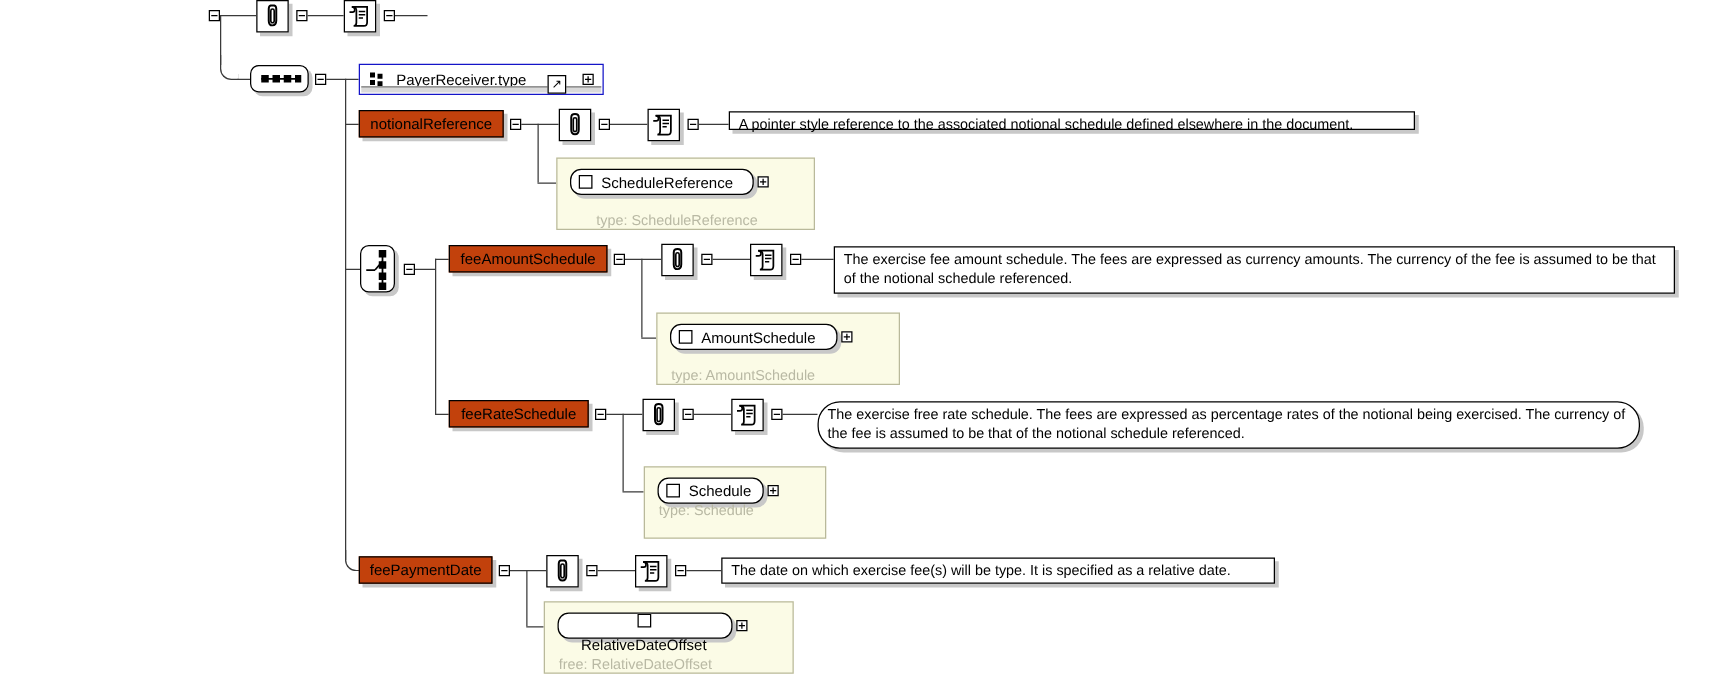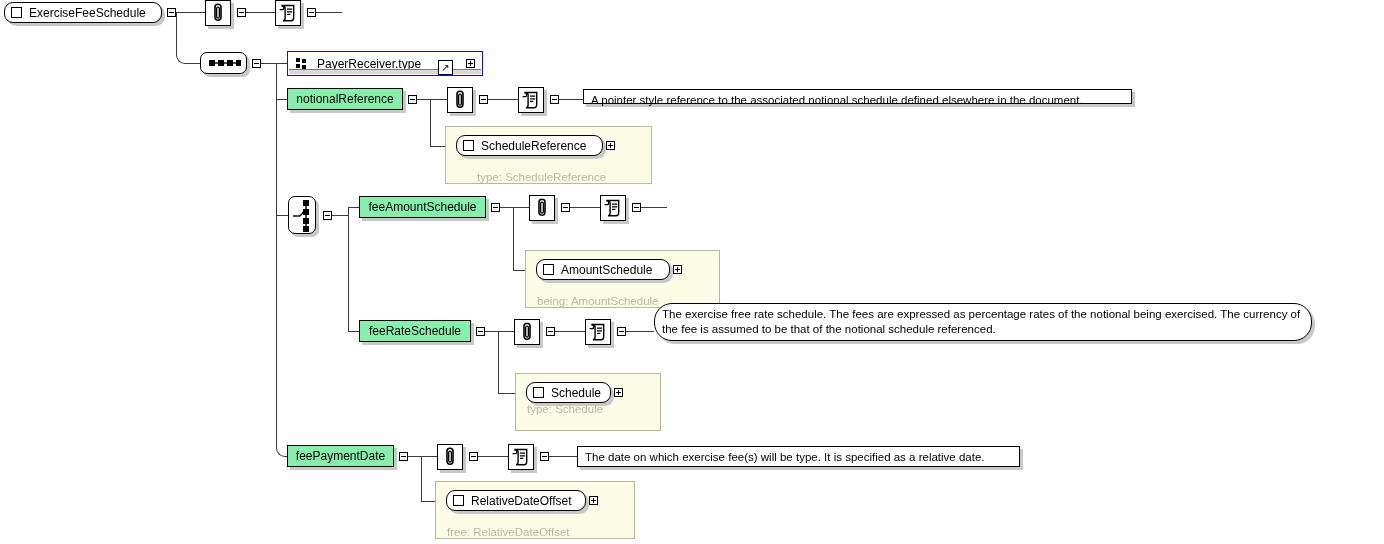--- a/index.html
+++ b/index.html
@@ -40,21 +40,21 @@
   .tog:before{
     content:"";position:absolute;left:1px;top:3px;width:5px;height:1px;background:#000;
   }
   .tog.plus:after{
     content:"";position:absolute;left:3px;top:1px;width:1px;height:5px;background:#000;
   }
 
   
   .nbox{
     position:absolute;
-    background:#86efac;
+    background:#c2410c;
     border:1px solid #000;
     box-sizing:border-box;
     font-size:12px;
     line-height:1;
     color:#000;
     display:flex;
     align-items:center;
     justify-content:center;
     box-shadow:3px 3px 0 0 #c8c8c8;
     white-space:nowrap;
@@ -167,24 +167,20 @@
   }
   .comp.seq{width:47px;height:22px;border-radius:7px;}
   .comp.cho{width:28px;height:38px;border-radius:7px;}
   .comp svg{position:absolute;left:0;top:0;}
 </style>
 </head>
 <body>
 
 <div id="canvas">
 
-  <div class="obox" style="left:4px;top:2px;width:158px;height:21px;">
-    <span class="sq"></span>
-    <span>ExerciseFeeSchedule</span>
-  </div>
   <div class="tog" style="left:167px;top:8px;"></div>
 
   <div class="ln lnh" style="left:176px;top:12px;width:29px;"></div>
 
   <div class="ibox" style="left:205px;top:0px;">
     <svg width="24" height="24" viewBox="0 0 24 24">
       <path d="M12 3.2c-1.8 0-3 1.1-3 2.7v9.6c0 2.4 1.3 3.8 3 3.8s3-1.4 3-3.8V5.9c0-1.6-1.2-2.7-3-2.7z" fill="none" stroke="#000" stroke-width="1.6"></path>
       <path d="M12 6.2c-0.85 0-1.35 0.55-1.35 1.3v8.1c0 1.05 0.6 1.6 1.35 1.6s1.35-0.55 1.35-1.6V7.5c0-0.75-0.5-1.3-1.35-1.3z" fill="none" stroke="#000" stroke-width="1.3"></path>
     </svg>
   </div>
@@ -305,30 +301,31 @@
 
   <div class="ibox" style="left:600px;top:195px;">
     <svg width="24" height="24" viewBox="0 0 24 24">
       <path d="M5.5 4.5h12.2v12.2c0 1.9-1.1 3-2.6 3H6.9c1.3 0 2.2-1.1 2.2-2.6V7.2c0-1.5-1.2-2.7-3.6-2.7z" fill="#fff" stroke="#000" stroke-width="1.4"></path>
       <path d="M5.4 4.6c1.6 0 2.4 1 2.4 2.2 0 1-0.7 1.9-1.9 1.9H3.6" fill="none" stroke="#000" stroke-width="1.3"></path>
       <path d="M11 8.2h5.2M11 10.8h5.2M11 13.4h3.4" stroke="#000" stroke-width="1.2"></path>
     </svg>
   </div>
   <div class="tog" style="left:632px;top:203px;"></div>
   <div class="ln lnh" style="left:641px;top:207px;width:26px;"></div>
+  <div class="doc" style="left:667px;top:197px;width:673px;height:38px;">The exercise fee amount schedule. The fees are expressed as currency amounts. The currency of the fee is assumed to be that of the notional schedule referenced.</div>
 
   <div class="ln lnv" style="left:513px;top:207px;height:63px;"></div>
   <div class="ln lnh" style="left:513px;top:270px;width:12px;"></div>
   <div class="tpanel" style="left:525px;top:250px;width:195px;height:58px;"></div>
   <div class="obox" style="left:536px;top:259px;width:134px;height:21px;">
     <span class="sq"></span>
     <span>AmountSchedule</span>
   </div>
   <div class="tog plus" style="left:673px;top:265px;"></div>
-  <div class="tlabel" style="left:537px;top:295px;">being: AmountSchedule</div>
+  <div class="tlabel" style="left:537px;top:295px;">type: AmountSchedule</div>
 
   <div class="ln lnh" style="left:348px;top:331px;width:11px;"></div>
   <div class="nbox" style="left:359px;top:320px;width:112px;height:22px;">
     <span>feeRateSchedule</span>
   </div>
   <div class="tog" style="left:476px;top:327px;"></div>
   <div class="ln lnh" style="left:485px;top:331px;width:29px;"></div>
 
   <div class="ibox" style="left:514px;top:319px;">
     <svg width="24" height="24" viewBox="0 0 24 24">
@@ -341,21 +338,21 @@
 
   <div class="ibox" style="left:585px;top:319px;">
     <svg width="24" height="24" viewBox="0 0 24 24">
       <path d="M5.5 4.5h12.2v12.2c0 1.9-1.1 3-2.6 3H6.9c1.3 0 2.2-1.1 2.2-2.6V7.2c0-1.5-1.2-2.7-3.6-2.7z" fill="#fff" stroke="#000" stroke-width="1.4"></path>
       <path d="M5.4 4.6c1.6 0 2.4 1 2.4 2.2 0 1-0.7 1.9-1.9 1.9H3.6" fill="none" stroke="#000" stroke-width="1.3"></path>
       <path d="M11 8.2h5.2M11 10.8h5.2M11 13.4h3.4" stroke="#000" stroke-width="1.2"></path>
     </svg>
   </div>
   <div class="tog" style="left:617px;top:327px;"></div>
   <div class="ln lnh" style="left:626px;top:331px;width:28px;"></div>
-  <div class="doc" style="left:654px;top:303px;width:658px;height:38px;border-radius:18px;">The exercise free rate schedule. The fees are expressed as percentage rates of the notional being exercised. The currency of the fee is assumed to be that of the notional schedule referenced.</div>
+  <div class="doc" style="left:654px;top:321px;width:658px;height:38px;border-radius:18px;">The exercise free rate schedule. The fees are expressed as percentage rates of the notional being exercised. The currency of the fee is assumed to be that of the notional schedule referenced.</div>
 
   <div class="ln lnv" style="left:498px;top:331px;height:62px;"></div>
   <div class="ln lnh" style="left:498px;top:393px;width:17px;"></div>
   <div class="tpanel" style="left:515px;top:373px;width:146px;height:58px;"></div>
   <div class="obox" style="left:526px;top:382px;width:85px;height:21px;">
     <span class="sq"></span>
     <span>Schedule</span>
   </div>
   <div class="tog plus" style="left:614px;top:388px;"></div>
   <div class="tlabel" style="left:527px;top:403px;">type: Schedule</div>
@@ -384,20 +381,20 @@
       <path d="M11 8.2h5.2M11 10.8h5.2M11 13.4h3.4" stroke="#000" stroke-width="1.2"></path>
     </svg>
   </div>
   <div class="tog" style="left:540px;top:452px;"></div>
   <div class="ln lnh" style="left:549px;top:456px;width:28px;"></div>
   <div class="doc" style="left:577px;top:446px;width:443px;height:21px;">The date on which exercise fee(s) will be type. It is specified as a relative date.</div>
 
   <div class="ln lnv" style="left:421px;top:456px;height:45px;"></div>
   <div class="ln lnh" style="left:421px;top:501px;width:14px;"></div>
   <div class="tpanel" style="left:435px;top:481px;width:200px;height:58px;"></div>
-  <div class="obox" style="left:446px;top:490px;width:140px;height:21px;">
+  <div class="obox" style="left:446px;top:490px;width:140px;height:21px;flex-direction:column;">
     <span class="sq"></span>
     <span>RelativeDateOffset</span>
   </div>
   <div class="tog plus" style="left:589px;top:496px;"></div>
   <div class="tlabel" style="left:447px;top:526px;">free: RelativeDateOffset</div>
 
 </div>
 
 </body></html>

